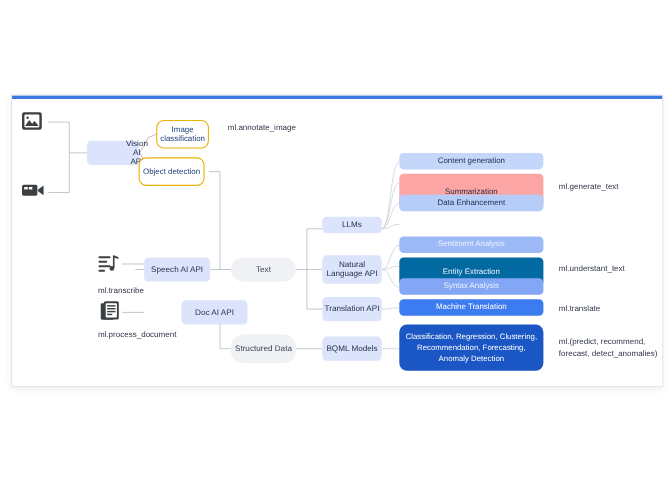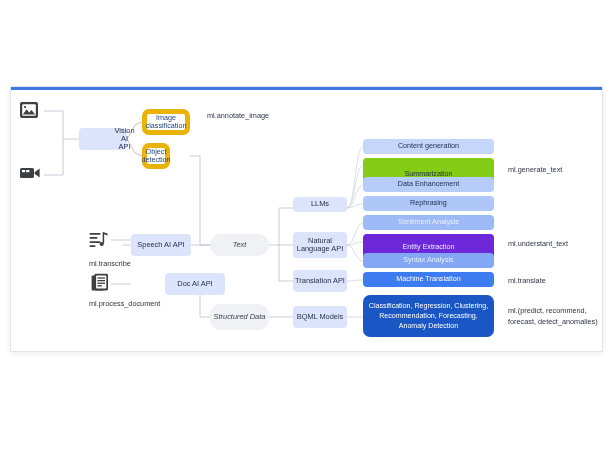--- a/index.html
+++ b/index.html
@@ -32,31 +32,30 @@
     line-height:1.12;
     color:#1f2b49;
   }
   .rbox{
     background:#dbe4fa;
     border-radius:4px;
     font-size:7.4px;
   }
   .obox{
     background:#ffffff;
-    border:5px solid #eab308;
+    border:1px solid #eab308;
     border-radius:7px;
     font-size:7.2px;
     color:#1f3f7a;
   }
   .hex{
     background:#eff1f4;
     border-radius:11px;
     font-size:7.4px;
     color:#3a4254;
-    font-style:italic;
   }
   .pill{
     border-radius:4px;
     font-size:7.2px;
   }
   .bigbox{
     background:#1a56c4;
     color:#ffffff;
     border-radius:7px;
     font-size:7.1px;
@@ -176,40 +175,39 @@
     </span>
 
     <div class="node rbox" style="left:68px;top:41px;width:48px;height:22px;padding-left:43px;">Vision AI API</div>
 
     <div class="node rbox" style="left:120px;top:147px;width:60px;height:22px;">Speech AI API</div>
 
     <div class="node rbox" style="left:120px;top:186px;width:60px;height:22px;margin-left:34px;">Doc AI API</div>
 
     <div class="node obox" style="left:131px;top:22px;width:48px;height:26px;">Image classification</div>
 
-    <div class="node obox" style="left:131px;top:56px;width:28px;height:26px;">Object detection</div>
+    <div class="node obox" style="left:115px;top:56px;width:60px;height:26px;">Object detection</div>
 
     <div class="node hex" style="left:199px;top:147px;width:59px;height:22px;">Text</div>
 
     <div class="node hex" style="left:199px;top:217px;width:59px;height:26px;">Structured Data</div>
 
     <div class="node rbox" style="left:282px;top:110px;width:54px;height:15px;">LLMs</div>
 
     <div class="node rbox" style="left:282px;top:145px;width:54px;height:26px;">Natural Language API</div>
 
     <div class="node rbox" style="left:282px;top:183px;width:54px;height:22px;">Translation API</div>
 
     <div class="node rbox" style="left:282px;top:219px;width:54px;height:22px;">BQML Models</div>
 
     <div class="node pill" style="left:352px;top:52px;width:131px;height:15px;background:#c5d6fb;">Content generation</div>
-    <div class="node pill" style="left:352px;top:71px;width:131px;height:32px;background:#84cc16;">Summarization</div>
+    <div class="node pill" style="left:352px;top:71px;width:131px;height:32px;background:#fca5a5;">Summarization</div>
     <div class="node pill" style="left:352px;top:90px;width:131px;height:15px;background:#b7cdf9;">Data Enhancement</div>
-    <div class="node pill" style="left:352px;top:109px;width:131px;height:15px;background:#aec6f8;">Rephrasing</div>
     <div class="node pill" style="left:352px;top:128px;width:131px;height:15px;background:#9dbaf6;color:#eaf0fe;">Sentiment Analysis</div>
-    <div class="node pill" style="left:352px;top:147px;width:131px;height:26px;background:#6d28d9;color:#eaf0fe;">Entity Extraction</div>
+    <div class="node pill" style="left:352px;top:147px;width:131px;height:26px;background:#0369a1;color:#eaf0fe;">Entity Extraction</div>
     <div class="node pill" style="left:352px;top:166px;width:131px;height:15px;background:#83a7f4;color:#eaf0fe;">Syntax Analysis</div>
     <div class="node pill" style="left:352px;top:185px;width:131px;height:15px;background:#3d7bf0;color:#ffffff;">Machine Translation</div>
 
     <div class="node bigbox" style="left:352px;top:208px;width:131px;height:42px;">Classification, Regression, Clustering, Recommendation, Forecasting, Anomaly Detection</div>
 
     <div class="caption" style="left:196px;top:24px;">ml.annotate_image</div>
 
     <div class="caption" style="left:78px;top:172px;">ml.transcribe</div>
 
     <div class="caption" style="left:78px;top:212px;">ml.process_document</div>

